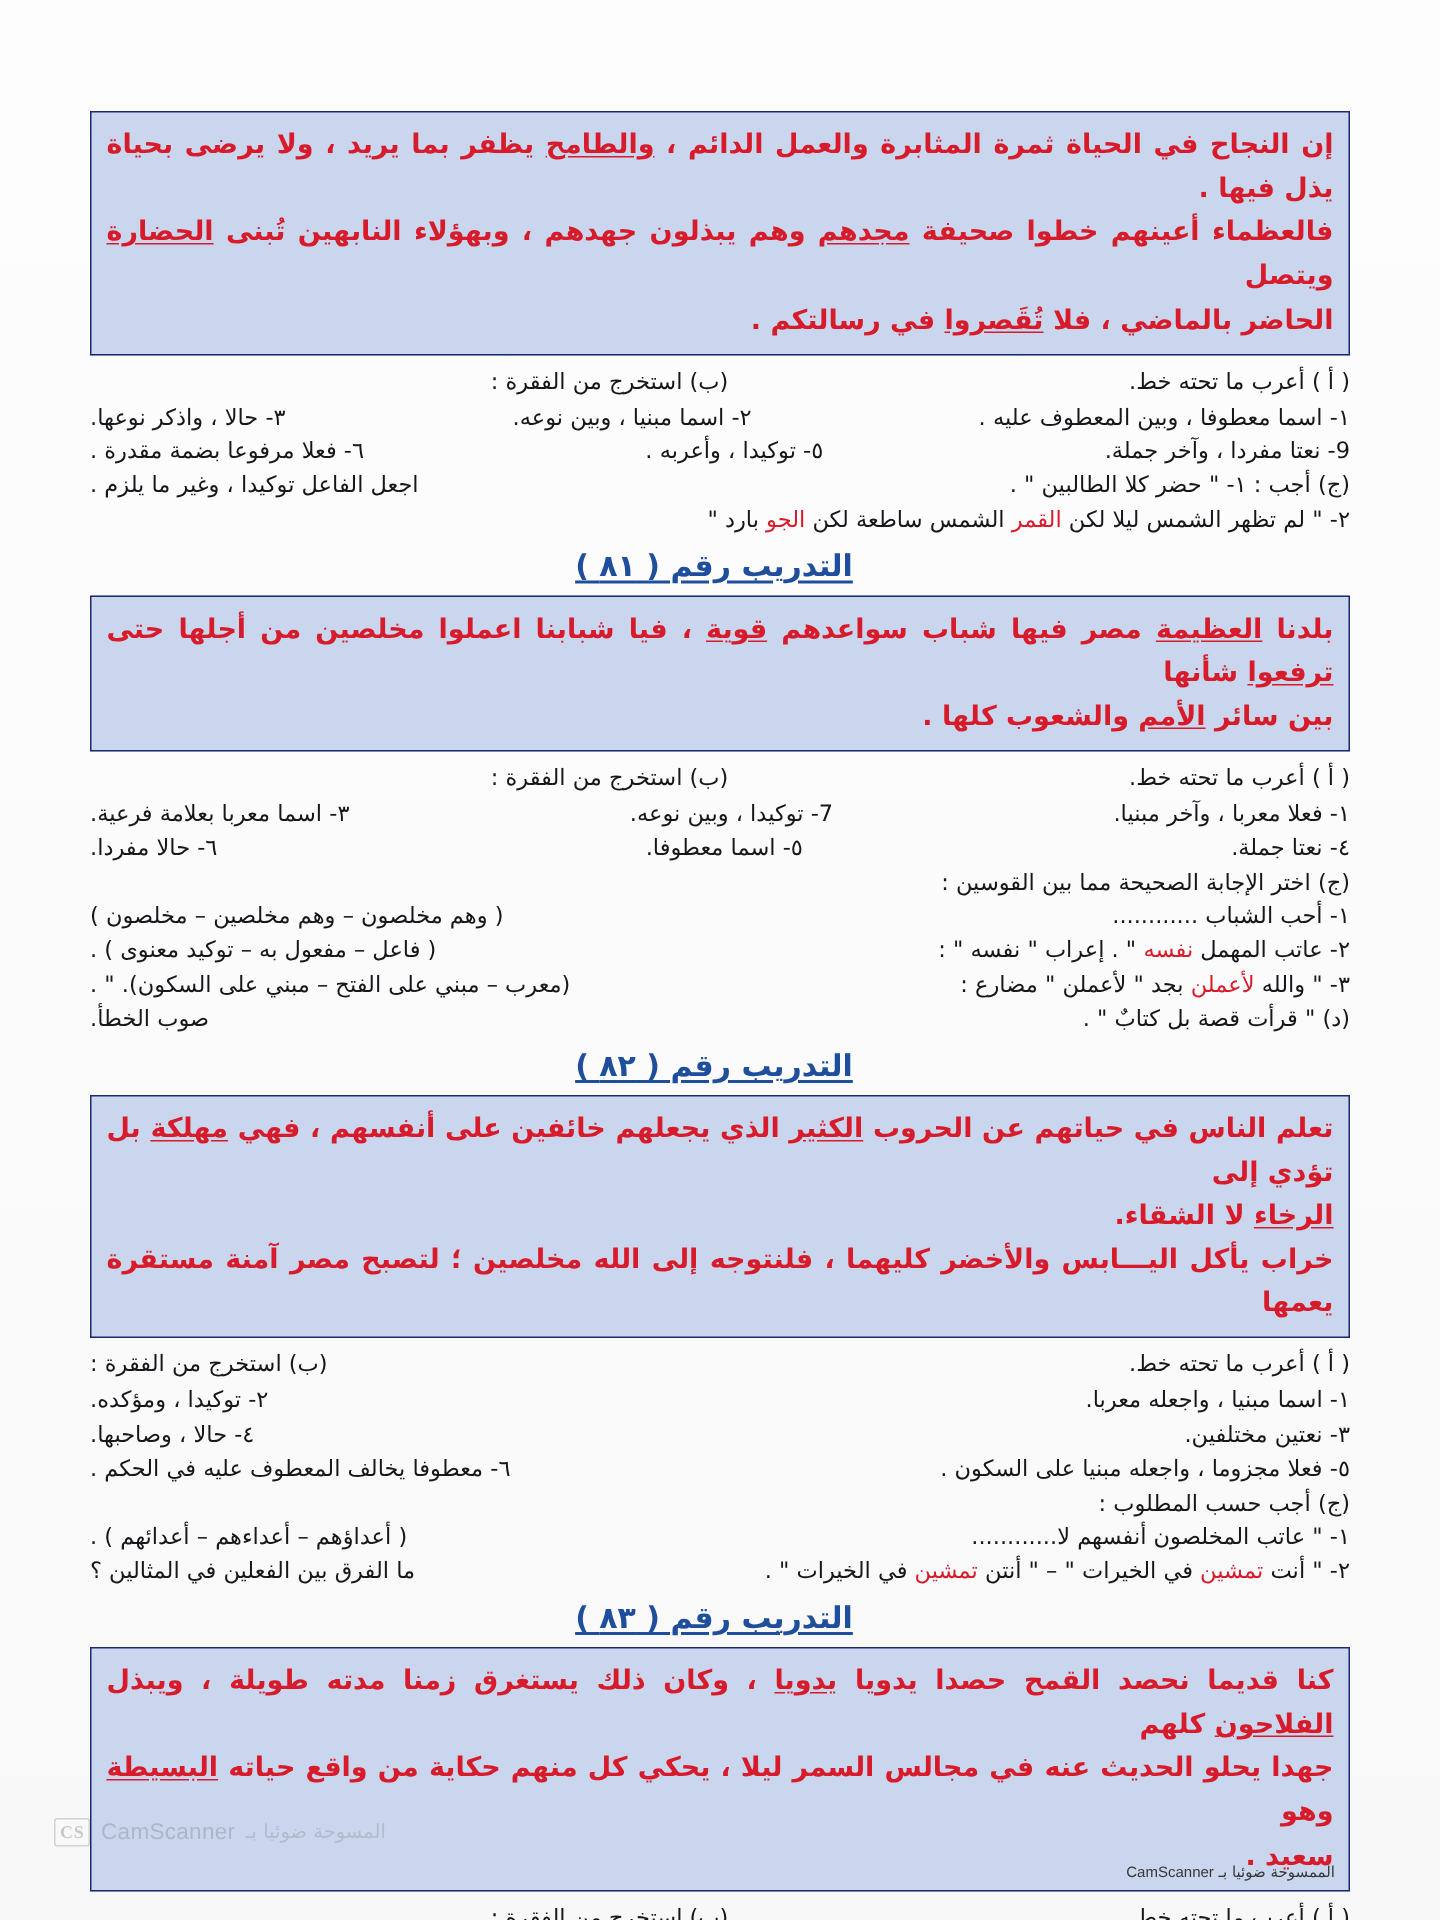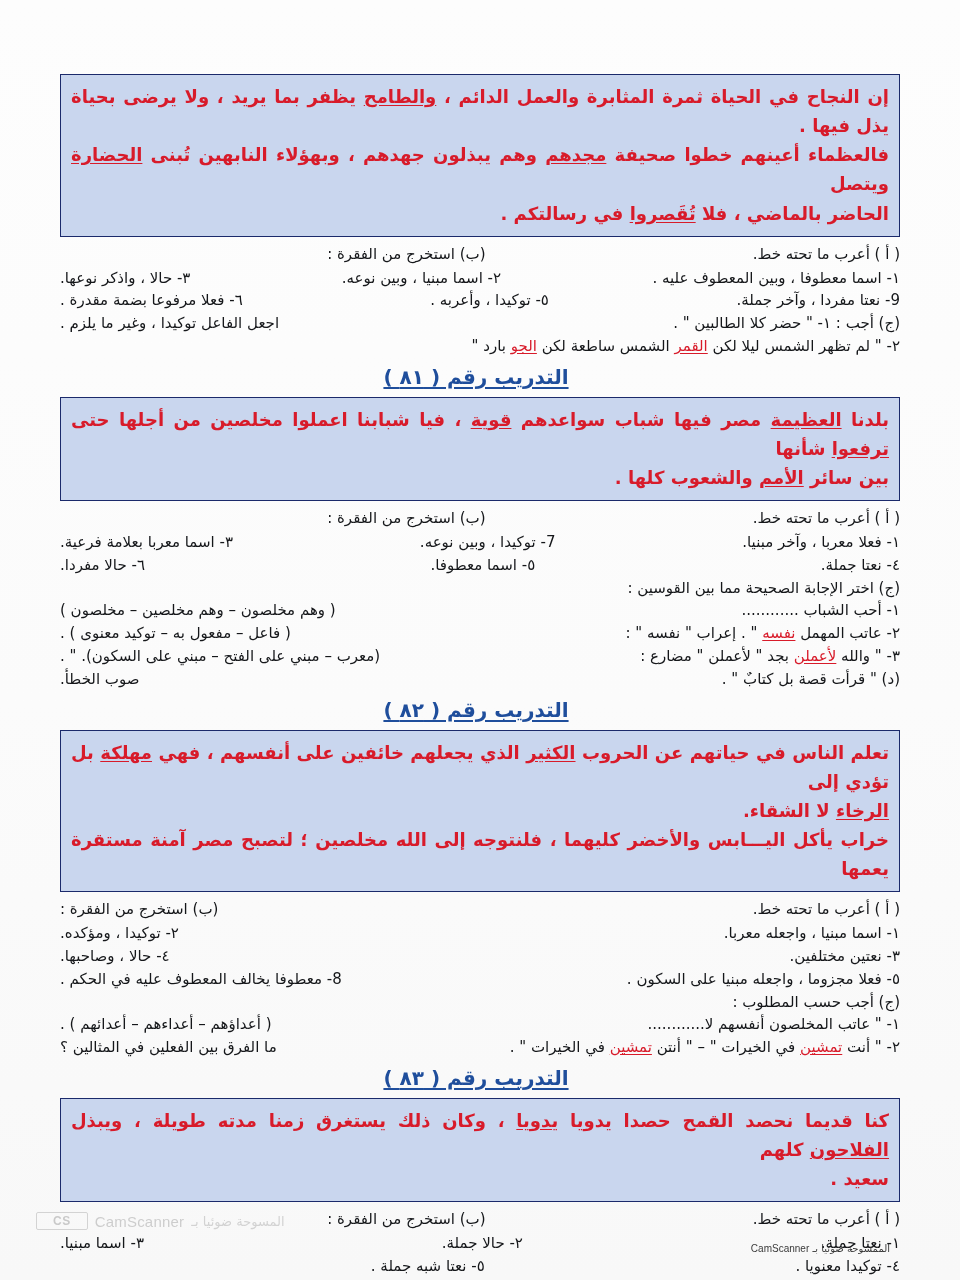--- a/index.html
+++ b/index.html
@@ -76,21 +76,20 @@
   .col-m { text-align: left; }
   .col-l { text-align: right; }
 
   .qline {
     display: block;
     text-align: right;
   }
 
   .red-u {
     color: #d81b2a;
-    text-decoration: underline;
     text-underline-offset: 2px;
   }
   .paren {
     white-space: nowrap;
   }
 
   
   .choice-row {
     display: flex;
     flex-direction: row;
@@ -124,23 +123,23 @@
     gap: 7px;
     direction: ltr;
     opacity: 0.34;
   }
   .cs-badge {
     border: 1.6px solid #8d8d8d;
     color: #6f6f6f;
     font-size: 12px;
     font-weight: bold;
     letter-spacing: 0.5px;
-    padding: 1px 16px;
+    padding: 1px 3px;
     border-radius: 2px;
-    font-family: Liberation Sans, sans-serif;
+    font-family: Liberation Serif, serif;
   }
   .cs-word {
     color: #7a7a7a;
     font-size: 15px;
     font-family: "Liberation Sans", sans-serif;
     letter-spacing: 0.2px;
   }
   .cs-ar {
     color: #8a8a8a;
     font-size: 13px;
@@ -282,40 +281,43 @@
         <div class="qrow">
           <span class="col-r">١- اسما مبنيا ، واجعله معربا.</span>
           <span class="col-m">٢- توكيدا ، ومؤكده.</span>
         </div>
         <div class="qrow">
           <span class="col-r">٣- نعتين مختلفين.</span>
           <span class="col-m">٤- حالا ، وصاحبها.</span>
         </div>
         <div class="qrow">
           <span class="col-r">٥- فعلا مجزوما ، واجعله مبنيا على السكون .</span>
-          <span class="col-m">8- معطوفا يخالف المعطوف عليه في الحكم .</span>
+          <span class="col-m">٦- معطوفا يخالف المعطوف عليه في الحكم .</span>
         </div>
         <div class="qline">(ج) أجب حسب المطلوب :</div>
         <div class="choice-row">
           <span>١- " عاتب المخلصون أنفسهم لا............</span>
           <span class="paren">( أعداؤهم – أعداءهم – أعدائهم ) .</span>
         </div>
         <div class="choice-row">
           <span>٢- " أنت <span class="red-u">تمشين</span> في الخيرات " – " أنتن <span class="red-u">تمشين</span> في الخيرات " .</span>
           <span>ما الفرق بين الفعلين في المثالين ؟</span>
         </div>
       </div>
     </div>
 
     <div class="ex-heading">التدريب رقم ( ٨٣ )</div>
 
     <div>
       <div class="passage-box">
         <div class="passage-text">
           كنا قديما نحصد القمح حصدا يدويا <span class="u">يدويا</span> ، وكان ذلك يستغرق زمنا مدته طويلة ، ويبذل <span class="u">الفلاحون</span> كلهم
+        </div>
+        <div class="passage-text">
+          جهدا يحلو الحديث عنه في مجالس السمر ليلا ، يحكي كل منهم حكاية من واقع حياته <span class="u">البسيطة</span> وهو
         </div>
         <div class="passage-text">
           سعيد .
         </div>
       </div>
 
       <div class="qblock">
         <div class="qrow head">
           <span class="col-r">( أ ) أعرب ما تحته خط.</span>
           <span class="col-m">(ب) استخرج من الفقرة :</span>

